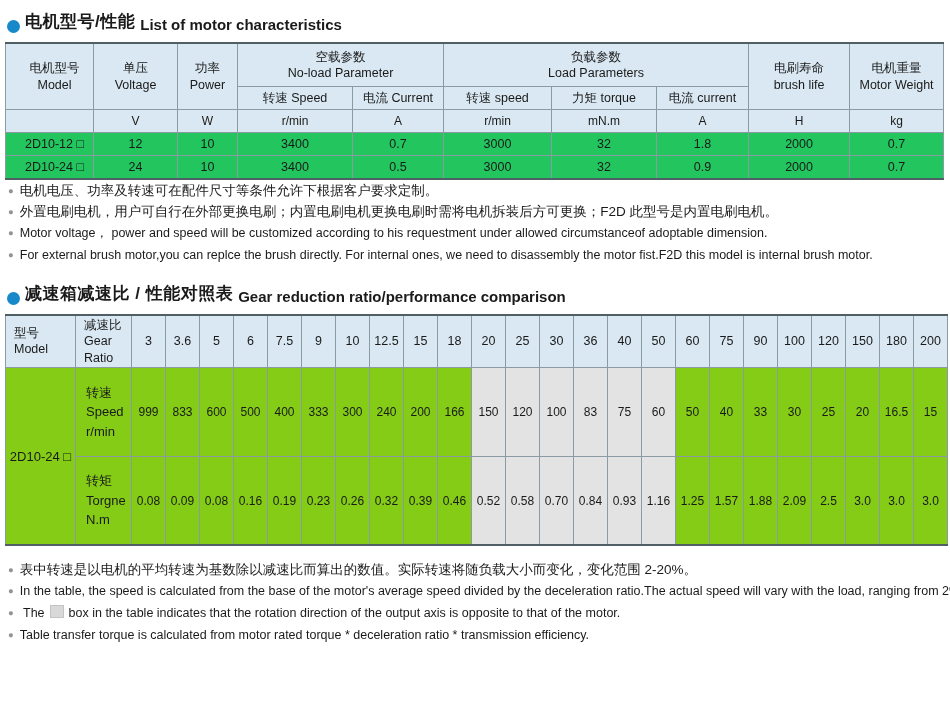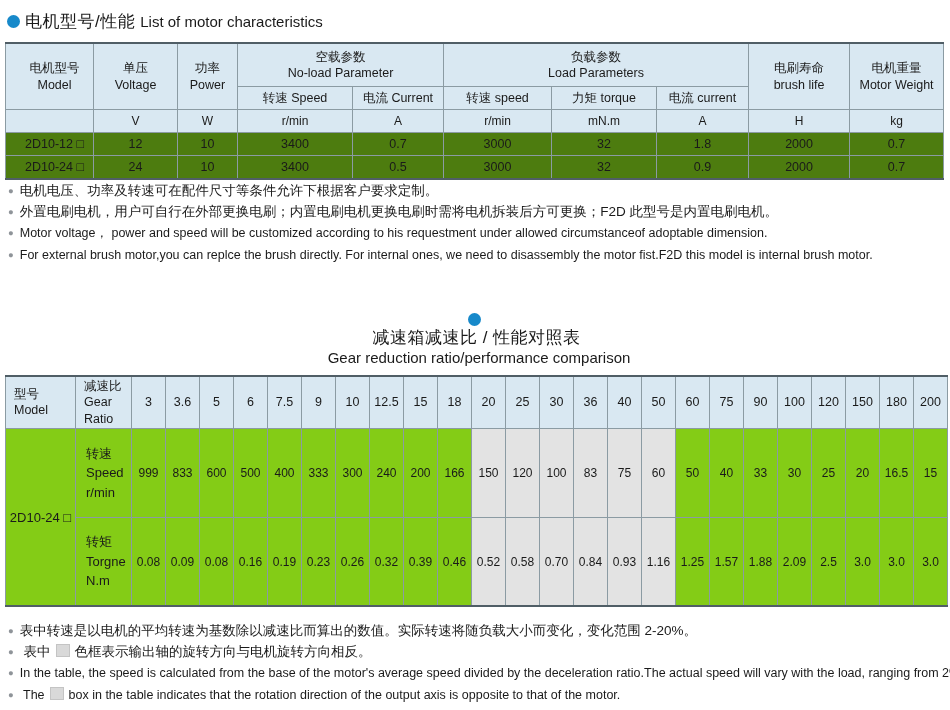--- a/index.html
+++ b/index.html
@@ -4,39 +4,39 @@
 <style>
   html,body { margin:0; padding:0; }
   body {
     width:950px; height:710px; background:#ffffff;
     font-family:"Liberation Sans","DejaVu Sans",sans-serif;
     color:#1a1a1a; overflow:hidden;
   }
   .page { padding:8px 4px 0 5px; }
 
   
-  .section-title { display:flex; align-items:center; margin:2px 0 9px 2px; font-weight:normal; }
+  .section-title { display:flex; align-items:flex-end; margin:2px 0 9px 2px; font-weight:bold; }
   .bullet-accent { width:13px; height:13px; border-radius:50%; background:#1789ca; display:inline-block; margin-right:5px; flex:0 0 auto; }
   .t-zh { font-size:17px; letter-spacing:0.5px; }
   .t-en { font-size:15px; margin-left:5px; }
 
   
   table { border-collapse:collapse; table-layout:fixed;
           border:1px solid #8b9ba3; border-top:2px solid #505e66; border-bottom:2px solid #505e66; }
   td { border:1px solid #8b9ba3; text-align:center; vertical-align:middle;
        font-size:12.5px; padding:1px 2px; overflow:hidden; }
   tr.hdr td { background:#d9e8f2; }
   .two-line div { line-height:1.3; }
 
   
   .motor-table { width:938px; }
   .motor-table tr.grp-row td { height:40px; }
   .motor-table tr.sub-row td { height:20px; }
   .motor-table tr.unit-row td { height:20px; font-size:12px; }
-  .motor-table tr.data-row td { height:20px; background:#4d7c0f; }
+  .motor-table tr.data-row td { height:20px; background:#22c55e; }
   .motor-table td.left { text-align:center; padding-left:12px; }
 
   
   .gear-table { width:942px; margin-top:5px; }
   .gear-table td { font-size:12px; padding:1px 0; }
   .gear-table tr.hdr td { height:40px; font-size:12.5px; }
   .gear-table td.lbl { text-align:left; padding-left:10px; font-size:13px; line-height:1.5; background:#fff; }
   .gear-table td.model-cell { background:#fff; font-size:13px; }
   .gear-table tr.body-row td { background:#84cc16; }
   .gear-table tr.body-row { height:89px; }
@@ -45,21 +45,21 @@
 
   
   .notes { margin-left:3px; }
   .notes-top { }
   .notes-bottom { margin-top:13px; }
   .note { font-size:13.5px; line-height:21px; white-space:nowrap; }
   .note.en { font-size:12.5px; }
   .note::before { content:"●"; color:#8f9499; font-size:9.5px; margin-right:6px; vertical-align:1px; }
   .swatch { display:inline-block; width:12px; height:11px; background:#d9d9d9; border:1px solid #c4c4c4; margin:0 5px; vertical-align:-1px; }
 
-  .title-gap { margin-top:47px;flex-direction:column; }
+  .title-gap { margin-top:16px; }
 </style>
 </head>
 <body>
 
 <div class="page">
 
   <div class="section-title">
     <span class="bullet-accent"></span>
     <span class="t-zh">电机型号/性能</span>
     <span class="t-en">List of motor characteristics</span>
@@ -270,23 +270,20 @@
       <td>2.5</td>
       <td>3.0</td>
       <td>3.0</td>
       <td>3.0</td>
     </tr>
   </tbody>
     </table>
 
   <div class="notes notes-bottom">
     <div class="note">表中转速是以电机的平均转速为基数除以减速比而算出的数值。实际转速将随负载大小而变化，变化范围 2-20%。</div>
-    <div class="note">
-      <span>表中</span><span class="swatch"></span><span>色框表示输出轴的旋转方向与电机旋转方向相反。</span>
-    </div>
     <div class="note en">In the table, the speed is calculated from the base of the motor's average speed  divided by the deceleration ratio.The actual speed will vary with the load, ranging from 2% to 20%.</div>
     <div class="note en">
       <span>The</span><span class="swatch"></span><span>box in the table indicates that the rotation direction of the output axis is opposite to that of the motor.</span>
     </div>
     <div class="note en">Table transfer torque is calculated from motor rated torque * deceleration ratio * transmission efficiency.</div>
   </div>
 
 </div>
 
 </body></html>

